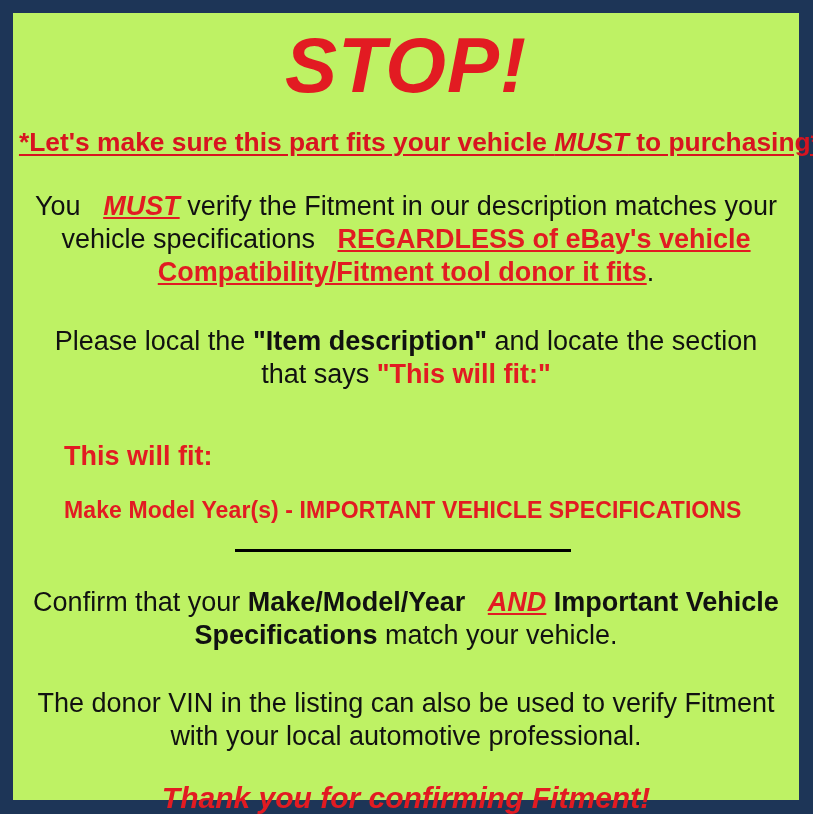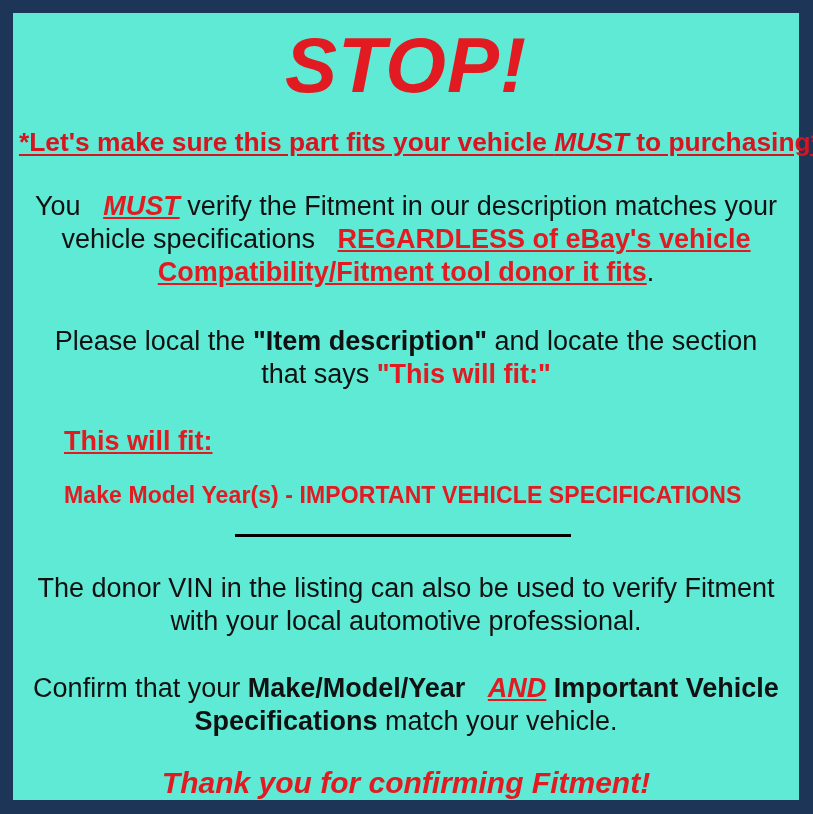--- a/index.html
+++ b/index.html
@@ -23,21 +23,21 @@
     border-right-width: 14px;
     border-bottom-width: 14px;
     padding: 0;
     position: relative;
   }
 
   .notice-inner {
     box-sizing: border-box;
     width: 100%;
     height: 100%;
-    background: #5eead4;
+    background: #bef264;
     padding: 0 4px;
     display: flex;
     flex-direction: column;
   }
 
   
   .title {
     text-align: center;
     color: #e21b22;
     font-weight: bold;
@@ -100,22 +100,21 @@
     text-decoration: underline;
     text-underline-offset: 3px;
     line-height: 1.12;
     display: inline-block;
   }
   .example-fit {
     color: #e21b22;
     font-size: 27px;
     font-weight: bold;
     line-height: 1.15;
-    margin-top: 1px;
-    text-decoration: underline;
+    margin-top: 16px;
   }
   .example-spec {
     color: #e21b22;
     font-size: 23px;
     font-weight: bold;
     line-height: 1.15;
     margin-top: 25px;
     letter-spacing: 0.1px;
   }
 
@@ -167,22 +166,22 @@
 
     <div class="example-block">
       <div class="example-fit">This will fit:</div>
       <div class="example-spec">Make Model Year(s) - IMPORTANT VEHICLE SPECIFICATIONS</div>
     </div>
 
     <div class="rule-wrap">
       <div class="rule"></div>
     </div>
 
-    <p class="para para-vin">The donor VIN in the listing can also be used to verify Fitment with your local automotive professional.</p>
-
     <p class="para para-confirm">
       <span>Confirm that your </span><span class="bold">Make/Model/Year</span><span> </span><span class="red bold ital undl">AND</span><span> </span><span class="bold">Important Vehicle Specifications</span><span> match your vehicle.</span>
     </p>
+
+    <p class="para para-vin">The donor VIN in the listing can also be used to verify Fitment with your local automotive professional.</p>
 
     <div class="thanks">Thank you for confirming Fitment!</div>
 
   </div>
 </div>
 
 </body></html>

